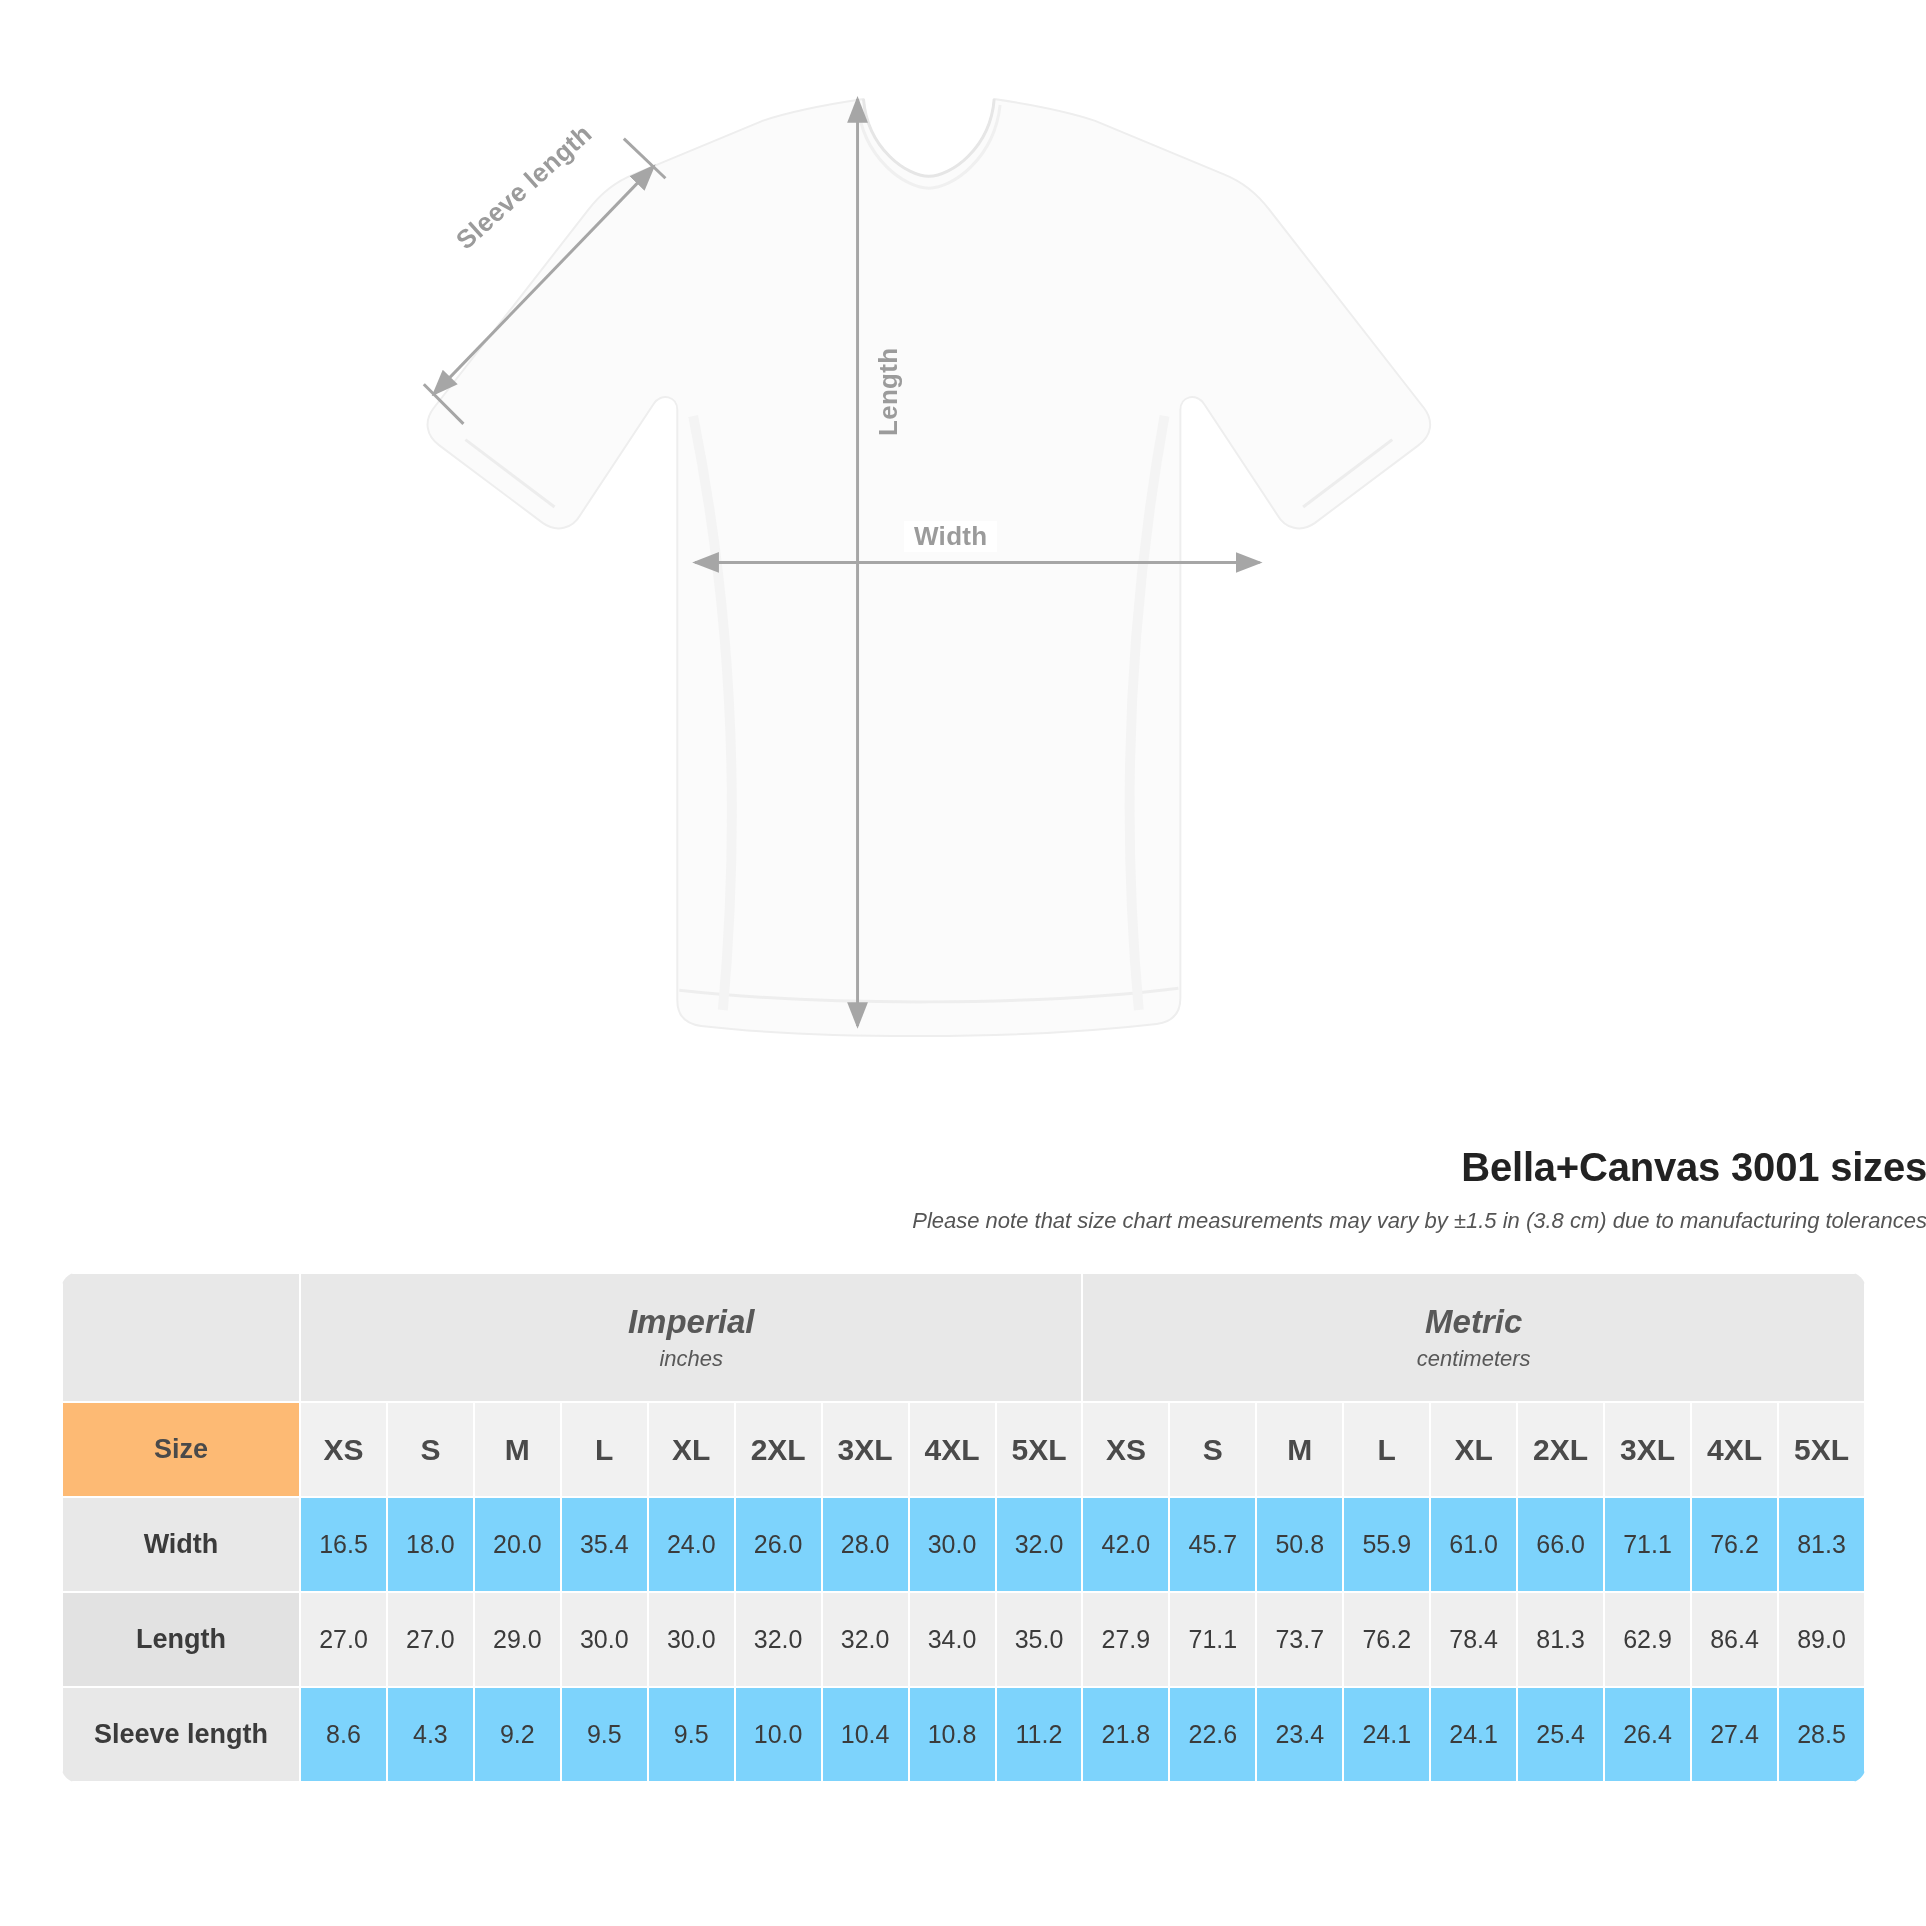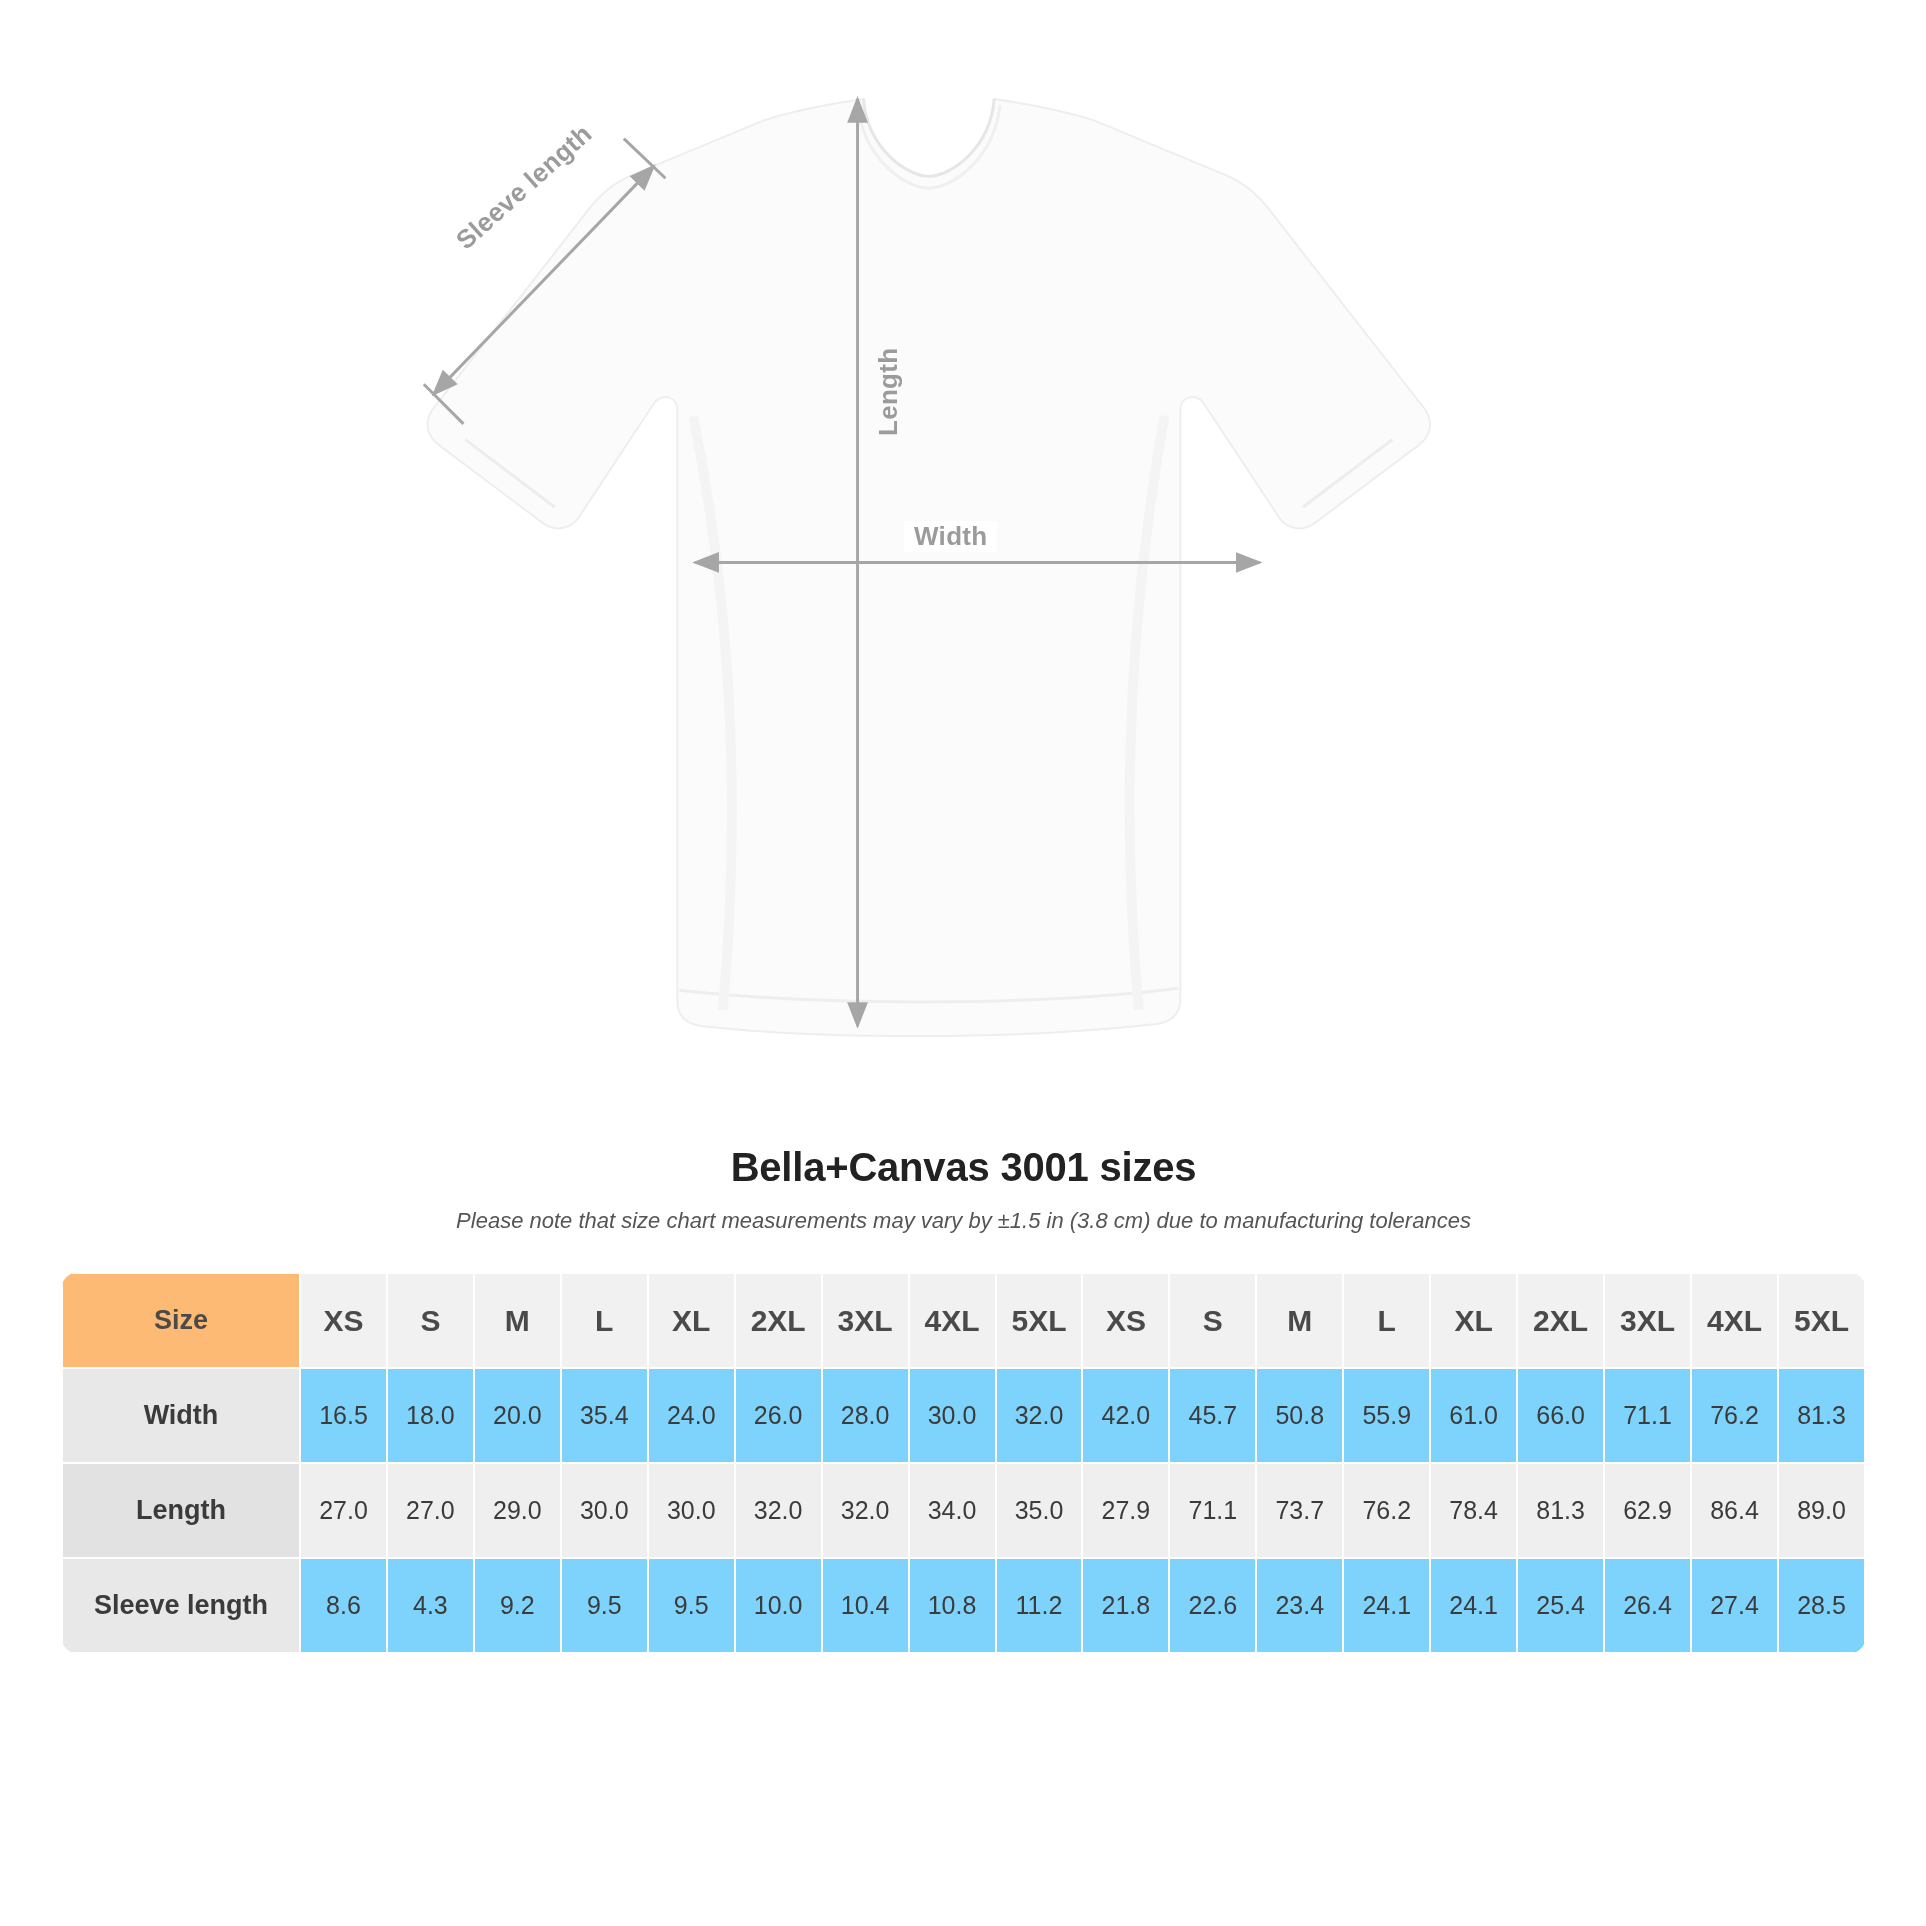--- a/index.html
+++ b/index.html
@@ -54,21 +54,21 @@
   }
   .dim-label.width {
     left: 904px;
     top: 521px;
     background: #ffffff;
     padding: 0 10px;
   }
 
   
   .title-block {
-    text-align: center;
+    text-align: right;
     margin-top: 26px;
   }
   .chart-title {
     font-size: 40px;
     font-weight: bold;
     color: #222222;
     letter-spacing: -0.2px;
   }
   .chart-note {
     font-size: 22px;
@@ -228,20 +228,31 @@
     <div class="chart-title">Bella+Canvas 3001 sizes</div>
     <div class="chart-note">Please note that size chart measurements may vary by ±1.5 in (3.8 cm) due to manufacturing tolerances</div>
   </div>
 
   <div class="table-wrap">
     <table class="size-table">
       <colgroup>
         <col style="width:238px">
       </colgroup>
       <tbody id="table-body">
+          <tr>
+            <td class="corner-cell"></td>
+            <td class="unit-head" colspan="9">
+              <div class="sys">Imperial</div>
+              <div class="unit">inches</div>
+            </td>
+            <td class="unit-head" colspan="9">
+              <div class="sys">Metric</div>
+              <div class="unit">centimeters</div>
+            </td>
+          </tr>
           <tr class="head-row">
             <td class="rowlabel">Size</td>
             <td>XS</td>
             <td>S</td>
             <td>M</td>
             <td>L</td>
             <td>XL</td>
             <td>2XL</td>
             <td>3XL</td>
             <td>4XL</td>

